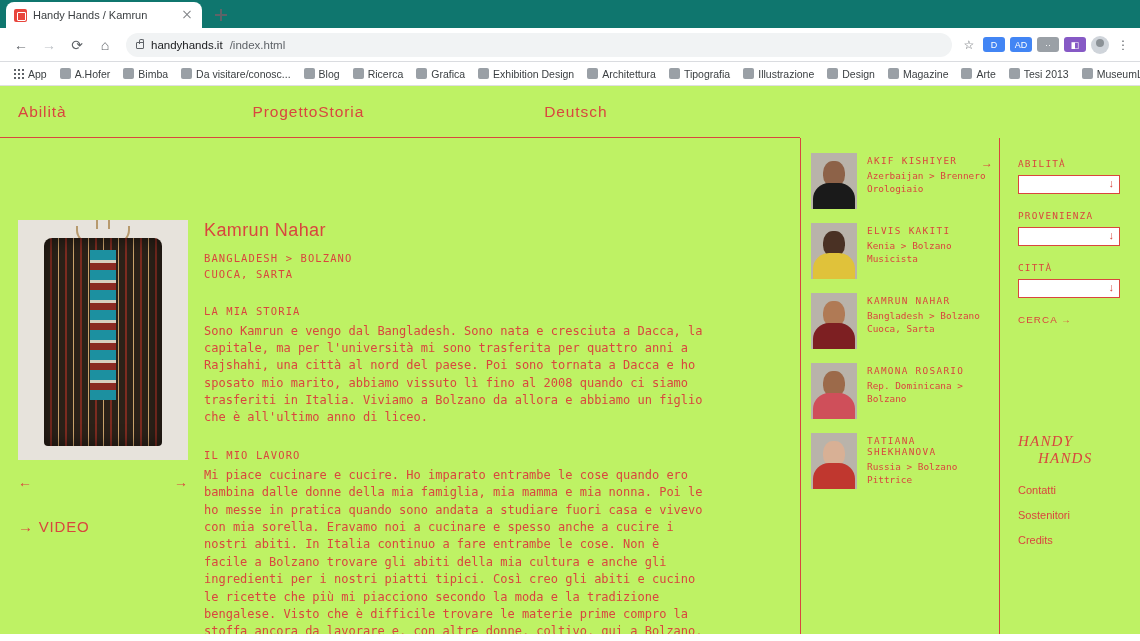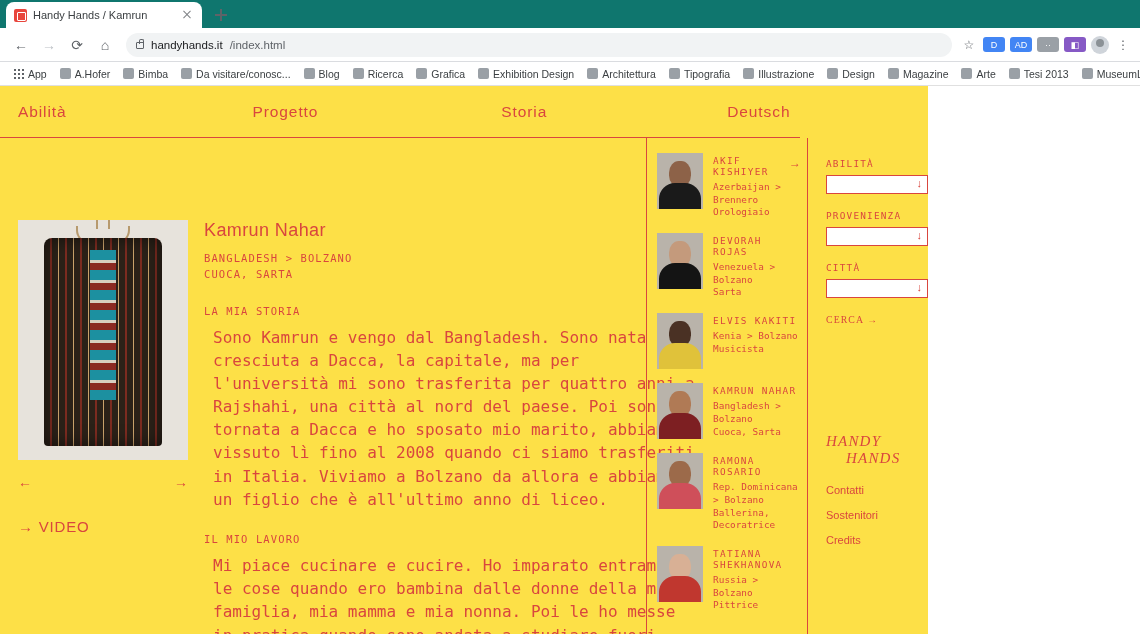--- a/index.html
+++ b/index.html
@@ -104,33 +104,33 @@
       radial-gradient(circle at 10px 2px, #5f6368 1px, transparent 1.2px),
       radial-gradient(circle at 2px 6px, #5f6368 1px, transparent 1.2px),
       radial-gradient(circle at 6px 6px, #5f6368 1px, transparent 1.2px),
       radial-gradient(circle at 10px 6px, #5f6368 1px, transparent 1.2px),
       radial-gradient(circle at 2px 10px, #5f6368 1px, transparent 1.2px),
       radial-gradient(circle at 6px 10px, #5f6368 1px, transparent 1.2px),
       radial-gradient(circle at 10px 10px, #5f6368 1px, transparent 1.2px);
   }
 
   
-  .page { position: relative; width: 928px; height: 548px; background: #fde047; overflow: hidden; }
+  .page { position: relative; width: 1140px; height: 548px; background: #bef264; overflow: hidden; }
 
   .site-nav {
     height: 52px; display: flex; align-items: center;
     border-bottom: 1px solid #d9463e;
     width: 800px;
   }
   .site-nav a {
     color: #d9463e; font-size: 15.5px; letter-spacing: .9px; text-decoration: none;
   }
   .nav-i1 { margin-left: 18px; }
   .nav-i2 { margin-left: 186px; }
-  .nav-i3 { margin-left: 183px; }
+  .nav-i3 { }
   .nav-i4 { margin-left: 180px; }
 
   .content { display: flex; height: 496px; }
 
   .left-col { width: 800px; position: relative; }
   .photo-wrap { position: absolute; left: 18px; top: 82px; width: 170px; }
   .photo {
     width: 170px; height: 240px;
     background: #e7e3dc;
     position: relative; overflow: hidden;
@@ -170,21 +170,21 @@
   }
   .bio .meta {
     color: #d9463e; font-size: 10.5px; letter-spacing: 1.1px; line-height: 1.5;
     font-family: "DejaVu Sans Mono", monospace;
   }
   .bio h2 {
     margin: 22px 0 6px; font-size: 10.5px; font-weight: normal; color: #d9463e;
     letter-spacing: 1.1px; font-family: "DejaVu Sans Mono", monospace;
   }
   .bio p {
-    margin: 9px; color: #d9463e; font-size: 16px; line-height: 1.45;
+    margin: 0; color: #d9463e; font-size: 12px; line-height: 1.45;
     font-family: "DejaVu Sans Mono", monospace;
   }
 
   
   .people-col {
     width: 200px; border-left: 1px solid #d9463e; border-right: 1px solid #d9463e;
     padding-top: 8px; overflow: hidden;
   }
   .person {
     display: flex; gap: 10px; padding: 7px 8px 7px 10px; align-items: flex-start;
@@ -221,21 +221,21 @@
     font-family: "DejaVu Sans Mono", monospace;
   }
   .fselect {
     width: 102px; height: 19px; border: 1px solid #d9463e; margin-bottom: 16px;
     position: relative; background: #fff;
   }
   .fselect .caret {
     position: absolute; right: 5px; top: 1px; color: #d9463e; font-size: 11px;
   }
   .search-link { color: #d9463e; font-size: 9.8px; letter-spacing: 1.1px; margin-top: 2px;
-    font-family: Liberation Serif, serif; }
+    font-family: Liberation Sans, sans-serif; }
 
   .brand {
     margin-top: 108px; color: #d9463e; font-size: 15px; letter-spacing: 1.2px; line-height: 1.15;
     font-style: italic; font-family: "Liberation Serif", serif;
   }
   .brand .l2 { margin-left: 20px; }
   .flinks { margin-top: 16px; }
   .flinks a {
     display: block; color: #d9463e; font-size: 11px; text-decoration: none; margin-bottom: 13px;
   }
@@ -388,31 +388,20 @@
           </div>
         <div class="info">
           <div class="pname">AKIF KISHIYER</div>
           <div class="pline">Azerbaijan &gt; Brennero</div>
           <div class="pline">Orologiaio</div>
         </div>
         <span class="parrow">→</span>
       </div>
       <div class="person">
         <div class="thumb">
-            <div class="head" style="background:#c49a7c"></div>
-            <div class="body" style="background:#141414"></div>
-          </div>
-        <div class="info">
-          <div class="pname">DEVORAH ROJAS</div>
-          <div class="pline">Venezuela &gt; Bolzano</div>
-          <div class="pline">Sarta</div>
-        </div>
-      </div>
-      <div class="person">
-        <div class="thumb">
             <div class="head" style="background:#4a3124"></div>
             <div class="body" style="background:#e0c23a"></div>
           </div>
         <div class="info">
           <div class="pname">ELVIS KAKITI</div>
           <div class="pline">Kenia &gt; Bolzano</div>
           <div class="pline">Musicista</div>
         </div>
       </div>
       <div class="person">
@@ -427,21 +416,20 @@
         </div>
       </div>
       <div class="person">
         <div class="thumb">
             <div class="head" style="background:#9c6a4a"></div>
             <div class="body" style="background:#cf4f5a"></div>
           </div>
         <div class="info">
           <div class="pname">RAMONA ROSARIO</div>
           <div class="pline">Rep. Dominicana &gt; Bolzano</div>
-          <div class="pline">Ballerina, Decoratrice</div>
         </div>
       </div>
       <div class="person">
         <div class="thumb">
             <div class="head" style="background:#d8b095"></div>
             <div class="body" style="background:#c0372f"></div>
           </div>
         <div class="info">
           <div class="pname">TATIANA SHEKHANOVA</div>
           <div class="pline">Russia &gt; Bolzano</div>

